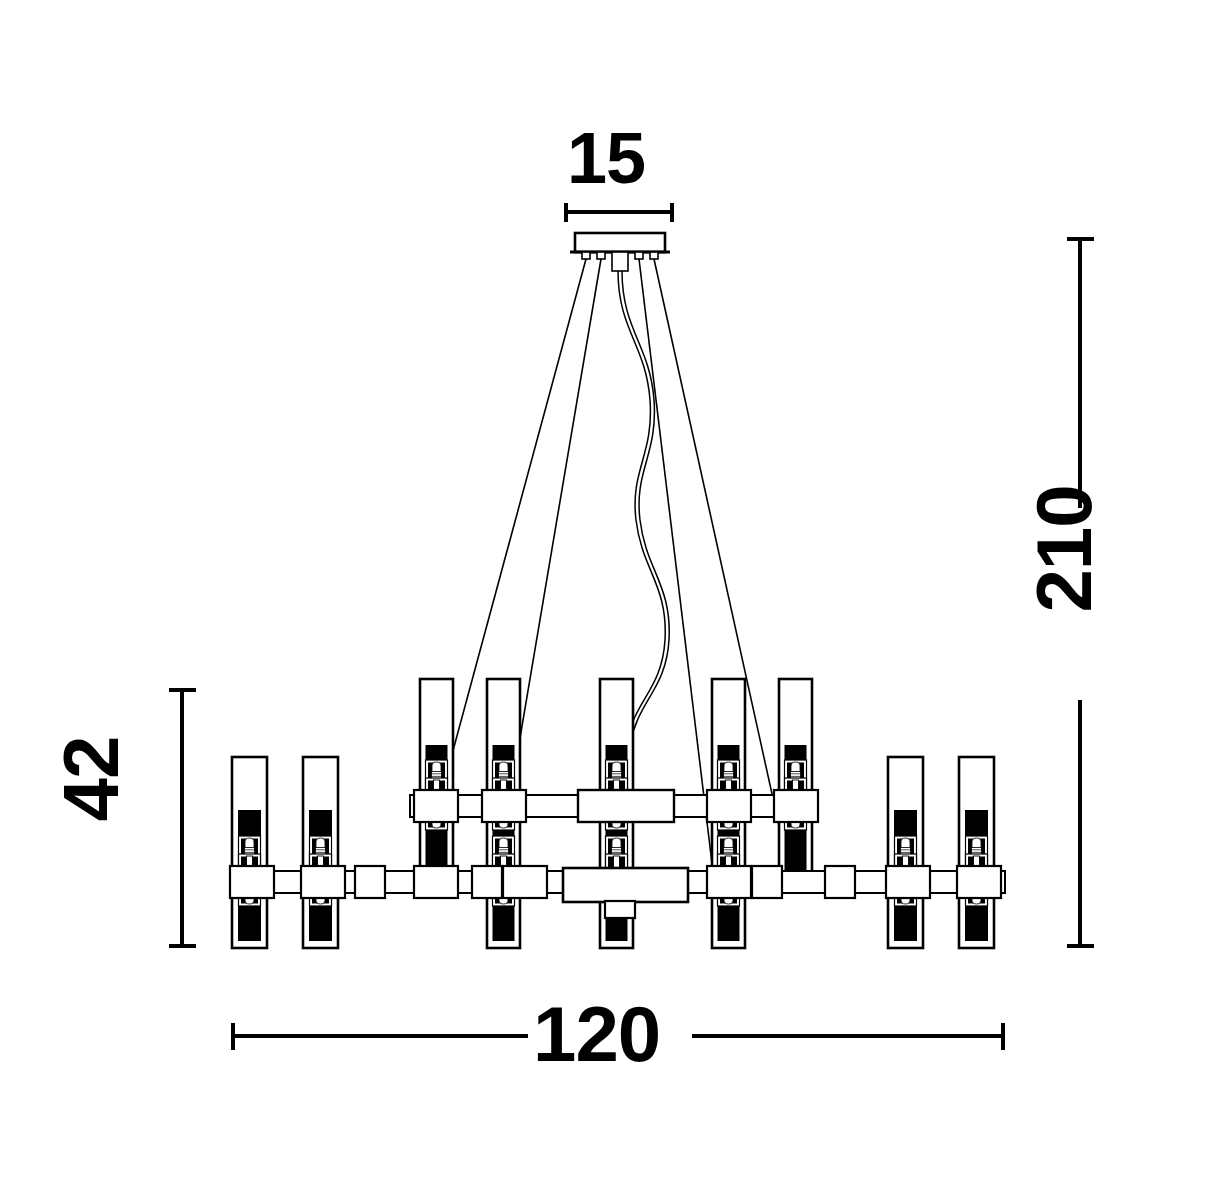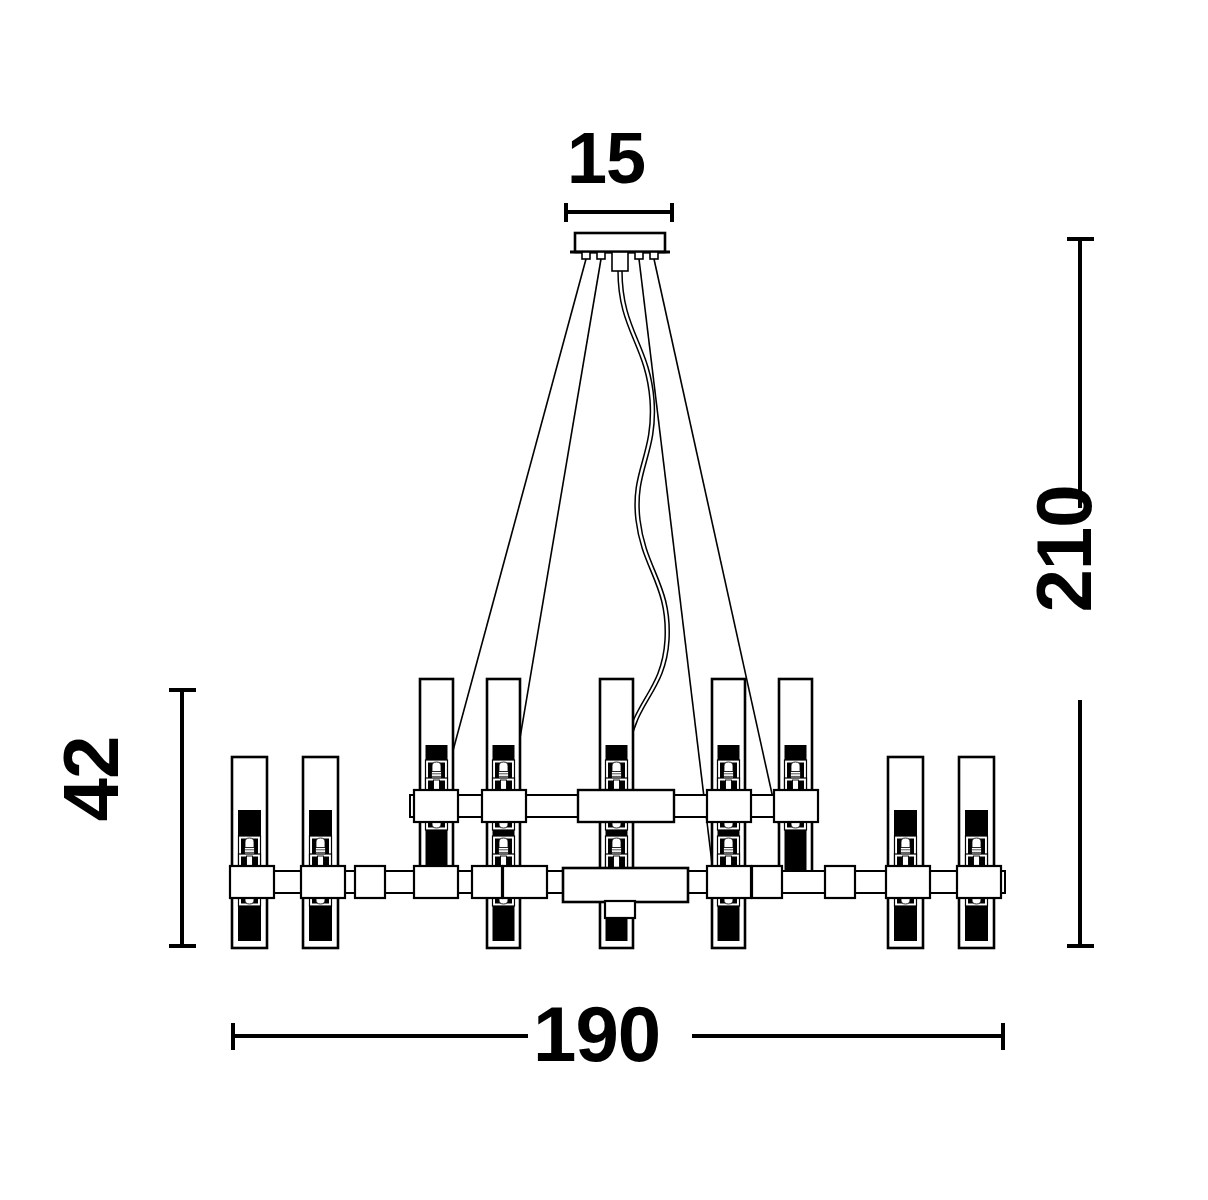--- a/index.html
+++ b/index.html
@@ -262,19 +262,19 @@
       <rect x="957" y="866" width="44" height="32" fill="#fff" stroke="#000" stroke-width="2.2"></rect>
 
       <rect x="563" y="868" width="125" height="34" fill="#fff" stroke="#000" stroke-width="2.6"></rect>
       <rect x="605" y="901" width="30" height="17" fill="#fff" stroke="#000" stroke-width="2.2"></rect>
     </g>
 
   </svg>
 
   <div class="dimtext" id="dim-top-text">15</div>
 
-  <div class="dimtext" id="dim-bottom-text">190</div>
+  <div class="dimtext" id="dim-bottom-text">120</div>
 
   <div class="dimtext" id="dim-left-text">42</div>
 
   <div class="dimtext" id="dim-right-text">210</div>
 
 </div>
 
 </body></html>

